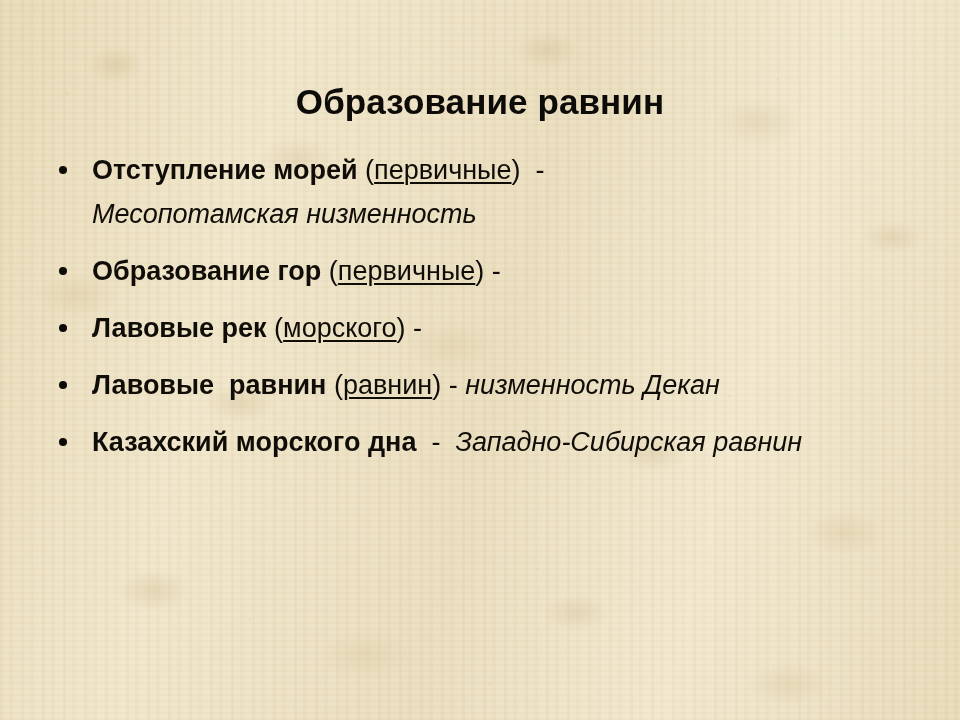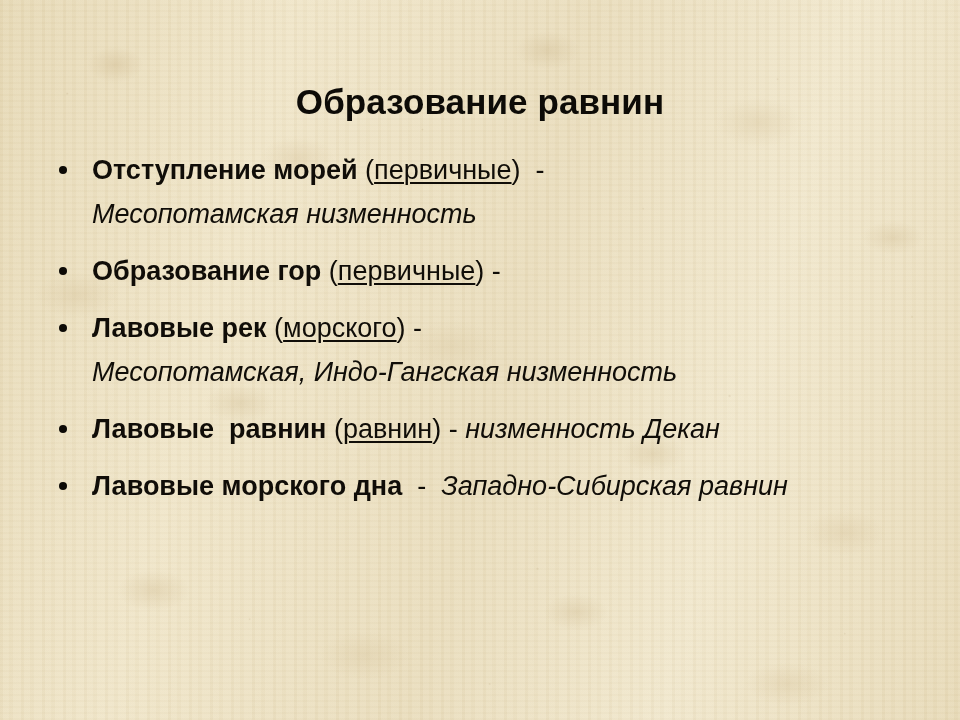--- a/index.html
+++ b/index.html
@@ -160,27 +160,27 @@
       <span class="run-bold">Отступление морей</span><span class="run-plain"> (</span><span class="run-underline">первичные</span><span class="run-plain">)</span><span class="run-plain">  -</span><br><span class="run-italic">Месопотамская низменность</span>
     </li>
 
     <li class="bullet-item">
       <span class="bullet-dot"></span>
       <span class="run-bold">Образование гор</span><span class="run-plain"> (</span><span class="run-underline">первичные</span><span class="run-plain">)</span><span class="run-plain"> -</span><br>
     </li>
 
     <li class="bullet-item">
       <span class="bullet-dot"></span>
-      <span class="run-bold">Лавовые рек</span><span class="run-plain"> (</span><span class="run-underline">морского</span><span class="run-plain">)</span><span class="run-plain"> -</span><br><span class="run-italic">Месопотамская, Индо-Гангская низменность</span>
+      <span class="run-bold">Лавовые рек</span><span class="run-plain"> (</span><span class="run-underline">морского</span><span class="run-plain">)</span><span class="run-plain"> -</span><br>
     </li>
 
     <li class="bullet-item">
       <span class="bullet-dot"></span>
       <span class="run-bold">Лавовые  равнин</span><span class="run-plain"> (</span><span class="run-underline">равнин</span><span class="run-plain">)</span><span class="run-plain"> - </span><span class="run-italic">низменность Декан</span>
     </li>
 
     <li class="bullet-item">
       <span class="bullet-dot"></span>
-      <span class="run-bold">Лавовые морского дна</span><span class="run-plain">  -  </span><span class="run-italic">Западно-Сибирская равнин</span>
+      <span class="run-bold">Казахский морского дна</span><span class="run-plain">  -  </span><span class="run-italic">Западно-Сибирская равнин</span>
     </li>
 
   </ul>
 </div>
 
 </body></html>

